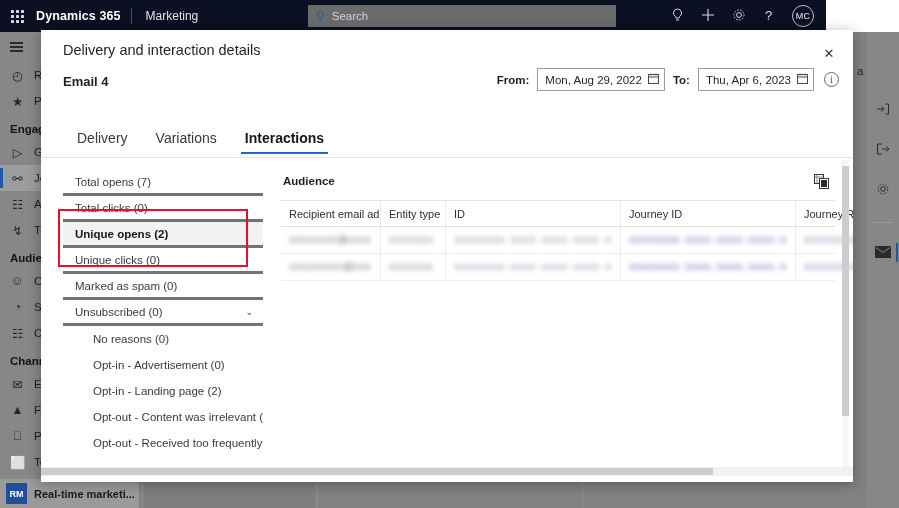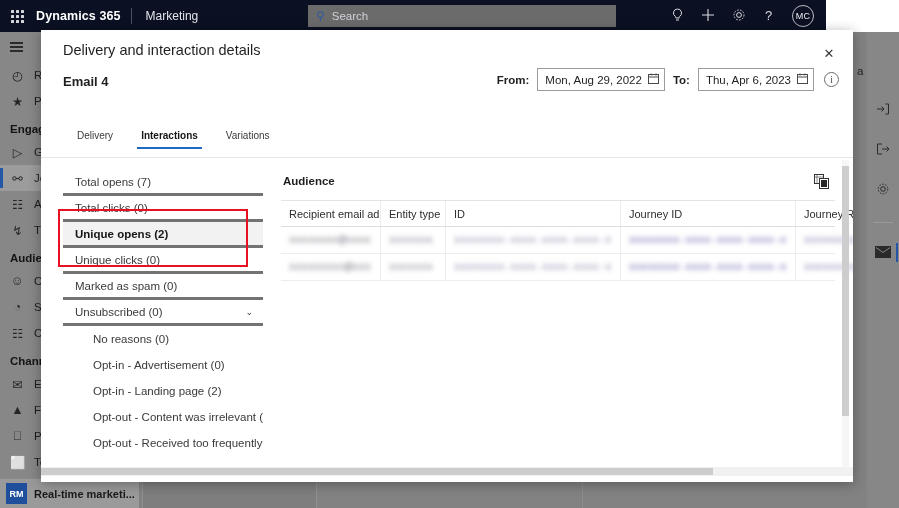--- a/index.html
+++ b/index.html
@@ -147,21 +147,21 @@
   .info-ico {
     width: 15px; height: 15px; border: 1px solid #6b6b6b; border-radius: 50%;
     display: flex; align-items: center; justify-content: center;
     font-size: 9.5px; color: #4a4a4a; margin-left: 2px; cursor: pointer;
     font-family: "Liberation Serif", serif;
   }
   .tabs {
     position: absolute; left: 22px; top: 95px; display: flex; gap: 0; align-items: flex-end;
   }
   .tab {
-    font-size: 10px; color: #3a3a3a; padding: 5px 14px 8px 14px; cursor: pointer; position: relative;
+    font-size: 14px; color: #3a3a3a; padding: 5px 14px 8px 14px; cursor: pointer; position: relative;
     white-space: nowrap;
   }
   .tab.active { color: #161616; font-weight: bold; }
   .tab.active::after {
     content: ""; position: absolute; left: 10px; right: 10px; bottom: 0; height: 2px; background: #1f68c4;
   }
   .modal-body {
     position: absolute; left: 0; top: 127px; width: 812px; height: 325px;
     border-top: 1px solid #e6e6e6; overflow: hidden;
   }
@@ -419,22 +419,22 @@
               <rect x="0.5" y="1.5" width="10" height="9" fill="none" stroke="#4a4a4a"></rect>
               <path d="M0.5 4h10M3 0.5v2M8 0.5v2" stroke="#4a4a4a"></path>
             </svg>
         </span>
       </div>
       <span class="info-ico">i</span>
     </div>
 
     <div class="tabs" id="tabs">
         <div class="tab">Delivery</div>
+        <div class="tab">Variations</div>
         <div class="tab active">Interactions</div>
-        <div class="tab">Variations</div>
       </div>
 
     <div class="modal-body">
       <div class="metrics" id="metrics">
           <div class="metric">
             <span>Total opens (7)</span>
           </div>
           <div class="metric">
             <span>Total clicks (0)</span>
           </div>

